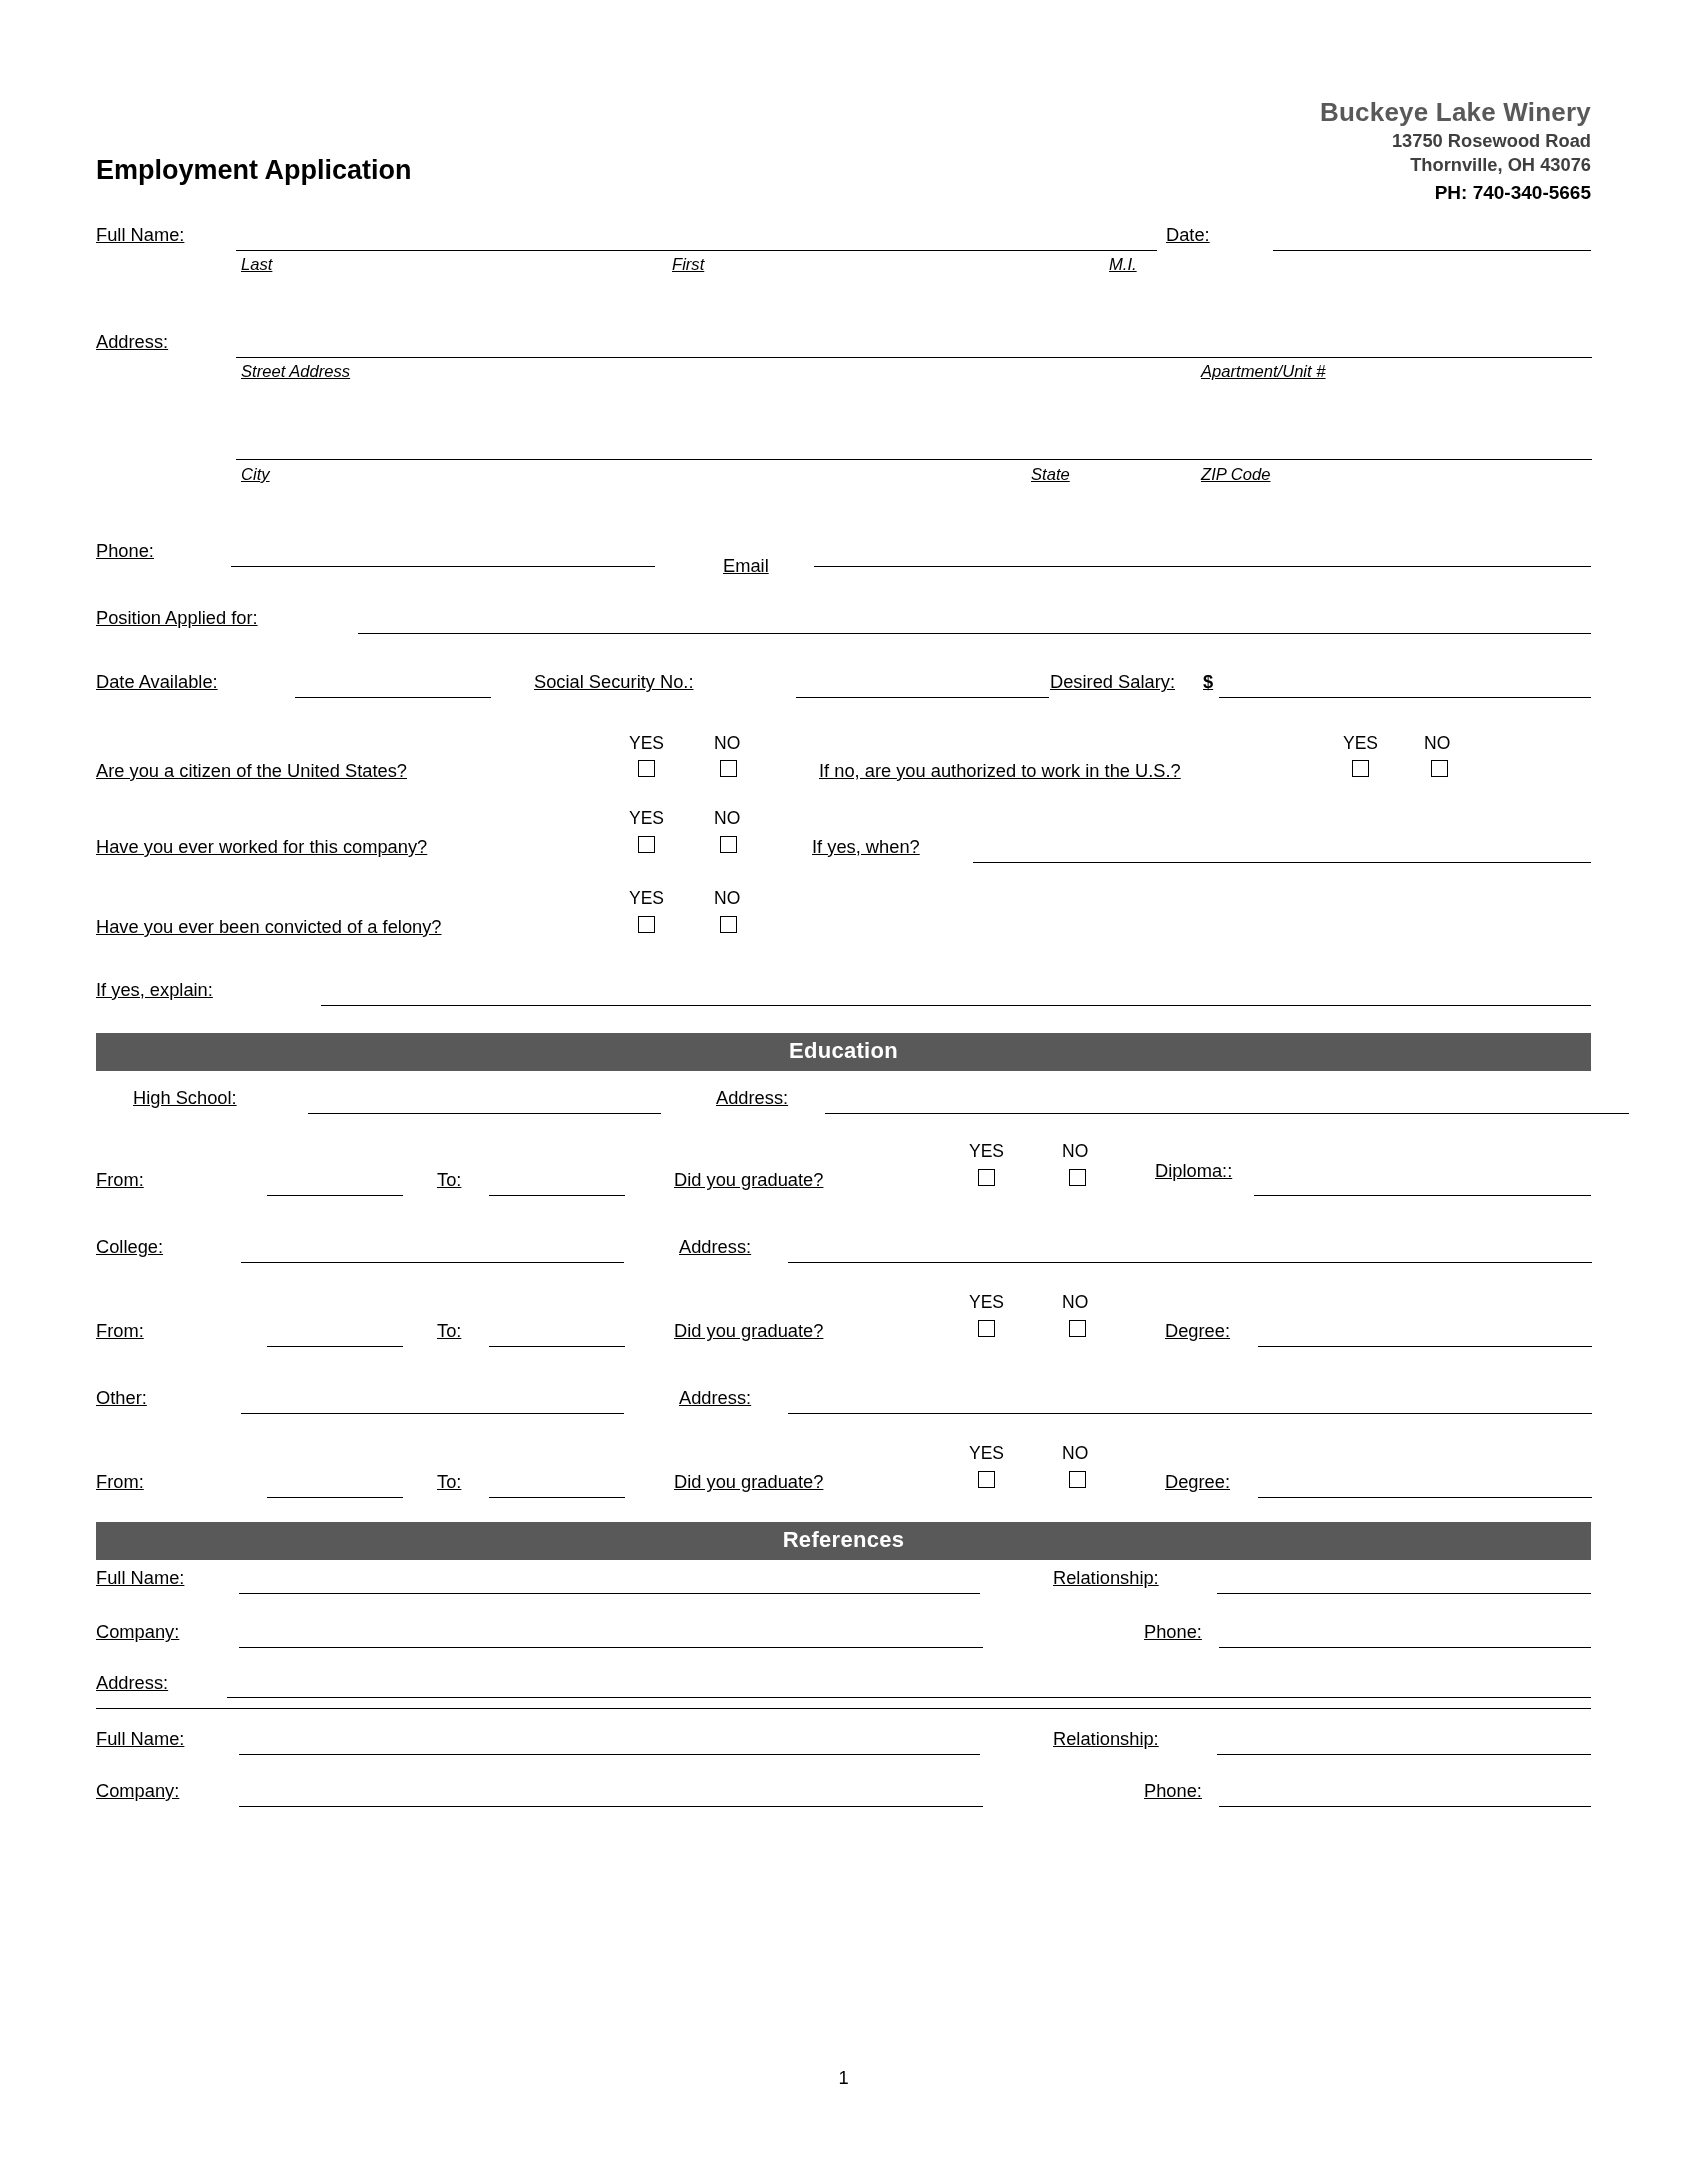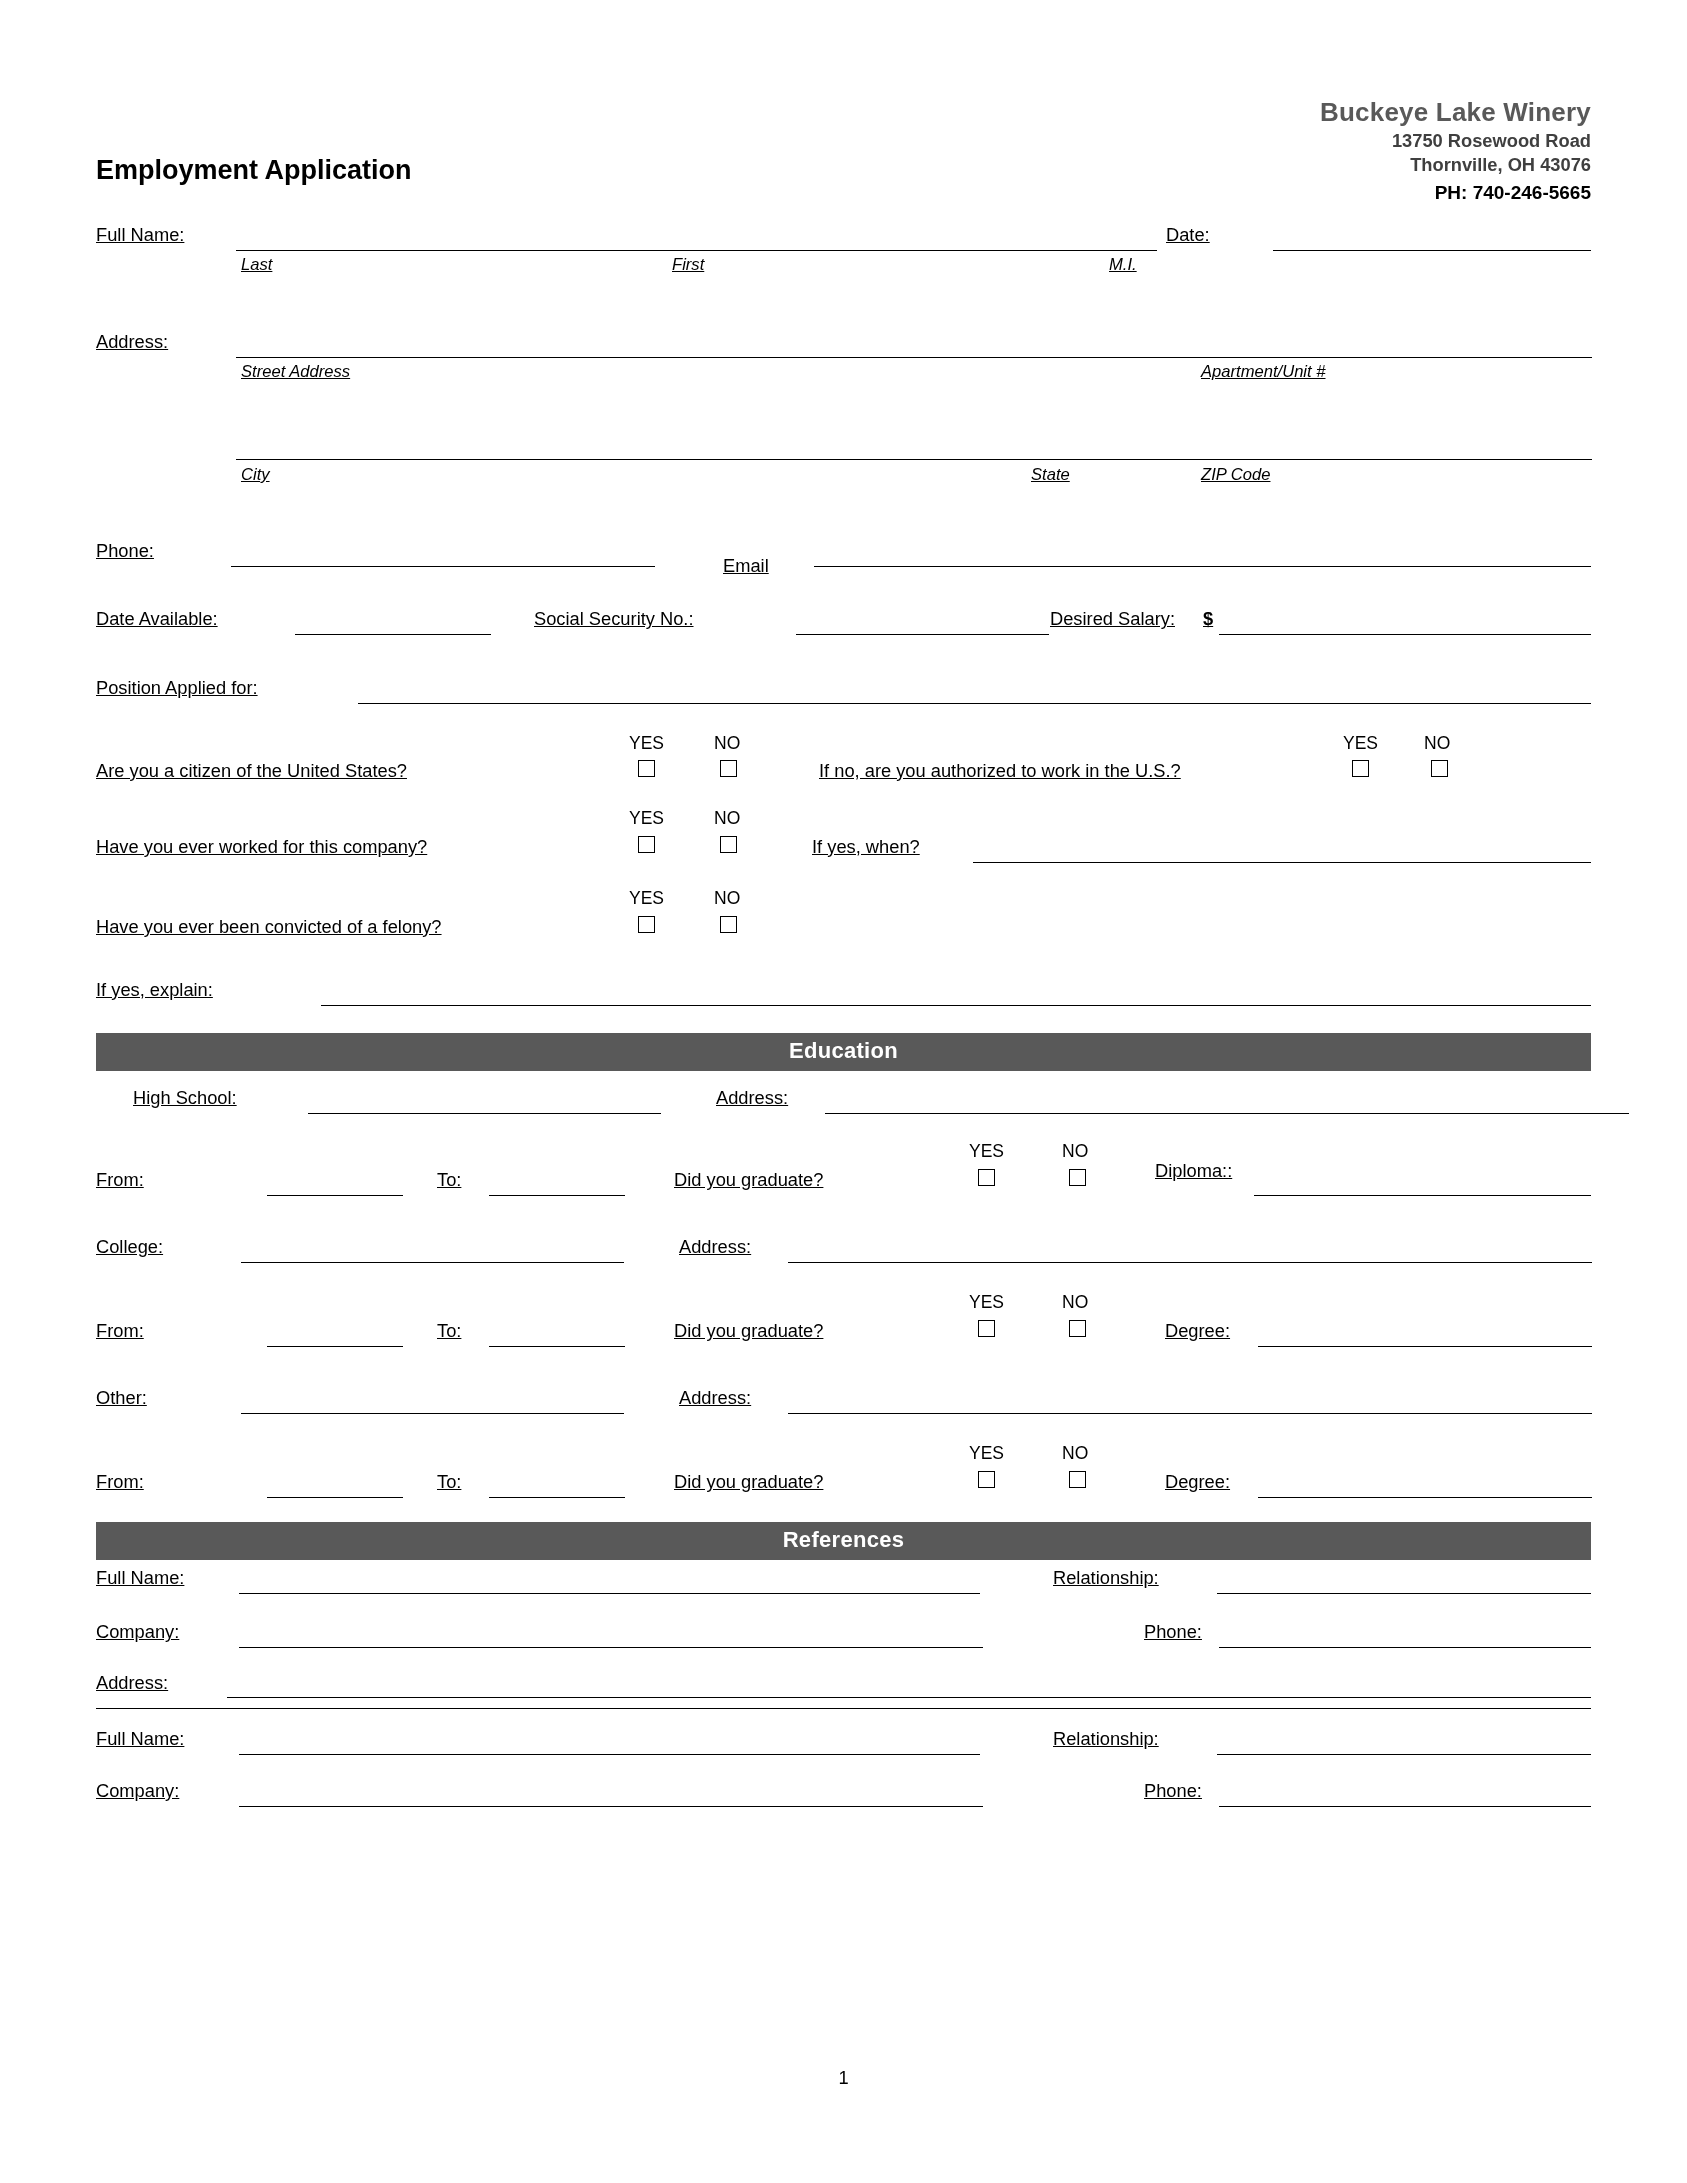--- a/index.html
+++ b/index.html
@@ -138,21 +138,21 @@
 <body>
 
 <div class="page">
   <div class="sheet">
 
     <div class="header">
       <div class="company-block">
         <div class="company-name">Buckeye Lake Winery</div>
         <div class="company-addr">13750 Rosewood Road</div>
         <div class="company-addr">Thornville, OH  43076</div>
-        <div class="company-phone">PH: 740-246-5665</div>
+        <div class="company-phone">PH: 740-340-5665</div>
       </div>
       <div class="doc-title">Employment Application</div>
     </div>
 
 
     <div class="row" style="height:105px;">
       <span class="abs lbl" style="left:0; top:23px;">Full Name:</span>
       <span class="line" style="left:140px; top:49px; width:921px;"></span>
       <span class="abs sub" style="left:145px; top:54px;">Last</span>
       <span class="abs sub" style="left:576px; top:54px;">First</span>
@@ -175,33 +175,33 @@
       <span class="abs sub" style="left:1105px; top:37px;">ZIP Code</span>
     </div>
 
     <div class="row" style="height:68px;">
       <span class="abs lbl" style="left:0; top:12.2px;">Phone:</span>
       <span class="line" style="left:135px; top:38px; width:424px;"></span>
       <span class="abs lbl" style="left:627px; top:27px;">Email</span>
       <span class="line" style="left:718px; top:38px; width:777px;"></span>
     </div>
 
+    <div class="row" style="height:63px;">
+      <span class="abs lbl" style="left:0; top:10.5px;">Position Applied for:</span>
+      <span class="line" style="left:262px; top:37px; width:1233px;"></span>
+    </div>
+
     <div class="row" style="height:70px;">
       <span class="abs lbl" style="left:0; top:12.2px;">Date Available:</span>
       <span class="line" style="left:199px; top:38px; width:196px;"></span>
       <span class="abs lbl" style="left:438px; top:12.2px;">Social Security No.:</span>
       <span class="line" style="left:700px; top:38px; width:253px;"></span>
       <span class="abs lbl" style="left:954px; top:12.2px;">Desired Salary:</span>
       <span class="abs lbl" style="left:1107px; top:12.2px; font-weight:bold;">$</span>
       <span class="line" style="left:1123px; top:38px; width:372px;"></span>
-    </div>
-
-    <div class="row" style="height:63px;">
-      <span class="abs lbl" style="left:0; top:10.5px;">Position Applied for:</span>
-      <span class="line" style="left:262px; top:37px; width:1233px;"></span>
     </div>
 
     <div class="row" style="height:72px;">
       <span class="abs lbl" style="left:0; top:31px;">Are you a citizen of the United States?</span>
       <span class="yn" style="left:533px; top:3.5px;">YES</span>
       <span class="yn" style="left:618px; top:3.5px;">NO</span>
       <span class="cbox" style="left:542px; top:31px;"></span>
       <span class="cbox" style="left:624px; top:31px;"></span>
 
       <span class="abs lbl" style="left:723px; top:31px;">If no, are you authorized to work in the U.S.?</span>

